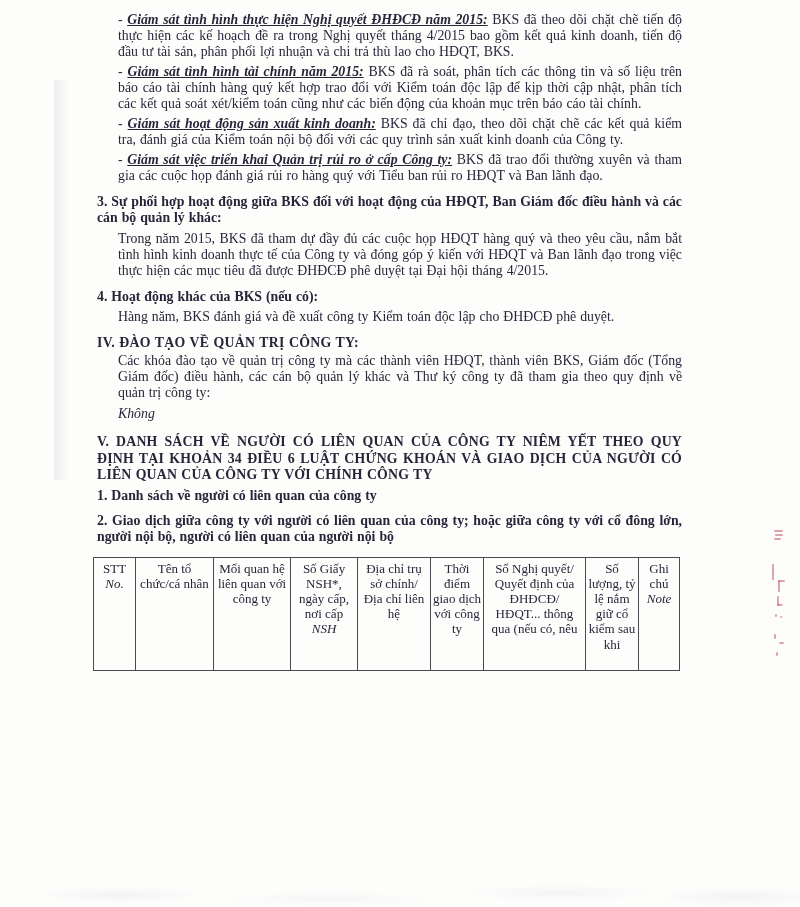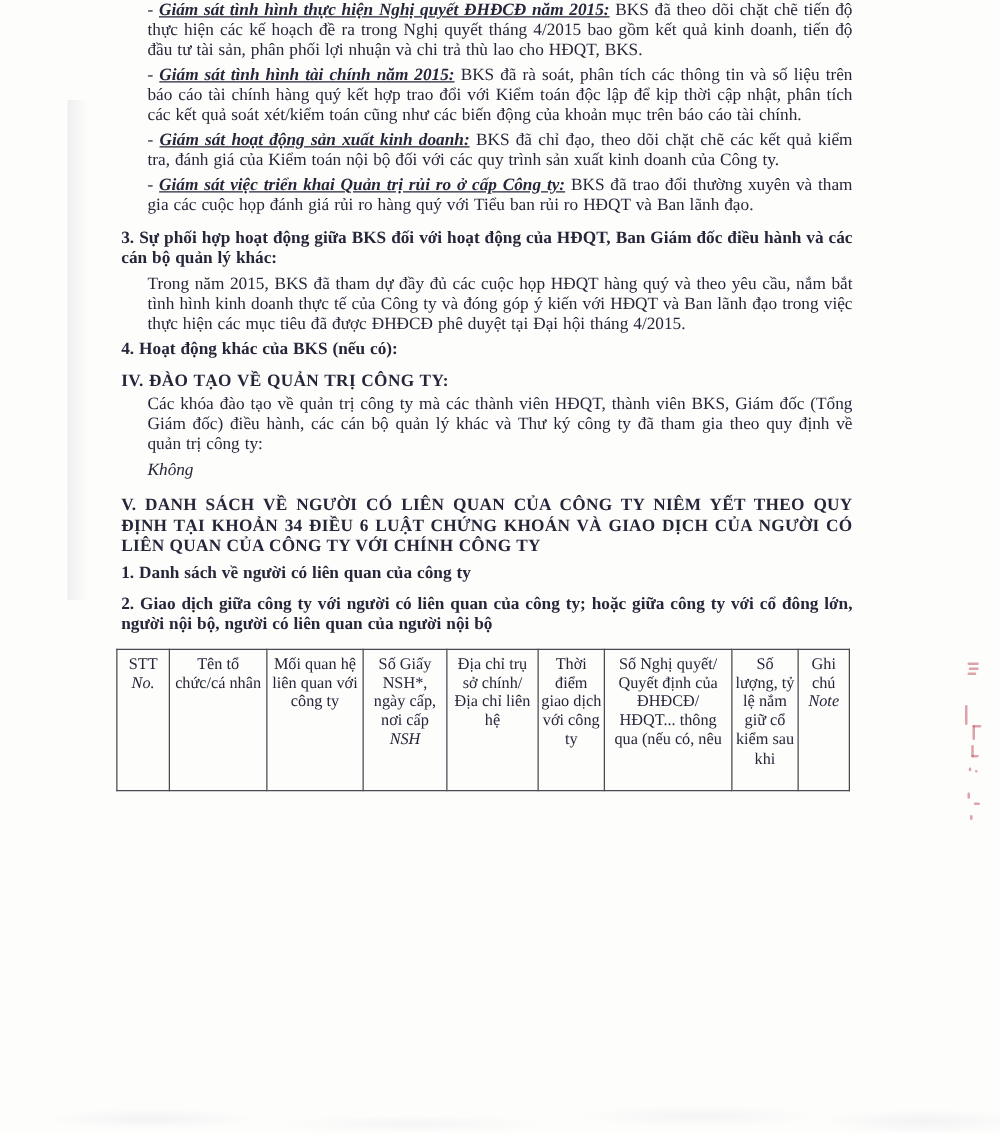--- a/index.html
+++ b/index.html
@@ -16,30 +16,30 @@
   }
   .scan-bottom-noise{
     position:absolute;left:0;bottom:0;width:800px;height:30px;
     background:
       radial-gradient(ellipse 120px 12px at 120px 18px, rgba(150,155,165,0.10), transparent 70%),
       radial-gradient(ellipse 160px 10px at 330px 22px, rgba(150,155,165,0.08), transparent 70%),
       radial-gradient(ellipse 140px 12px at 560px 16px, rgba(150,155,165,0.09), transparent 70%),
       radial-gradient(ellipse 120px 14px at 740px 20px, rgba(150,155,165,0.10), transparent 70%);
     pointer-events:none;
   }
-  .content{position:absolute;left:97px;top:0;width:585px;}
+  .content{position:absolute;left:97px;top:12px;width:585px;}
   p{margin:0;text-align:justify;font-size:13.8px;line-height:16px;word-spacing:0.5px;}
   .indent{margin-left:21px;width:564px;}
   .bullet{margin-top:4px;}
   .bullet:first-child{margin-top:0;}
   .lead{font-style:italic;font-weight:bold;text-decoration:underline;}
   .italic{font-style:italic;}
   .h3x{margin-top:10px;font-weight:bold;}
   .p3x{margin-top:5px;}
-  .h4x{margin-top:4px;font-weight:bold;}
+  .h4x{margin-top:10px;font-weight:bold;}
   .p4x{margin-top:4px;}
   .hiv{margin-top:10px;font-weight:bold;letter-spacing:0.3px;}
   .piv{margin-top:2px;}
   .ans{margin-top:5px;font-style:italic;}
   .hv{margin-top:12px;font-weight:bold;letter-spacing:0.2px;line-height:16.5px;}
   .h1v{margin-top:4px;font-weight:bold;}
   .n1v{margin-top:5px;font-style:italic;}
   .h2v{margin-top:9px;font-weight:bold;}
   .tblwrap{margin-top:12px;margin-left:-4px;}
   table.rpt{border-collapse:collapse;table-layout:fixed;width:586px;}
@@ -73,20 +73,21 @@
       <span>BKS đã chỉ đạo, theo dõi chặt chẽ các kết quả kiểm tra, đánh giá của Kiểm toán nội bộ đối với các quy trình sản xuất kinh doanh của Công ty.</span></p>
 
     <p class="bullet indent"><span>-</span>
       <span class="lead">Giám sát việc triển khai Quản trị rủi ro ở cấp Công ty:</span>
       <span>BKS đã trao đổi thường xuyên và tham gia các cuộc họp đánh giá rủi ro hàng quý với Tiểu ban rủi ro HĐQT và Ban lãnh đạo.</span></p>
 
     <p class="h3x">3. Sự phối hợp hoạt động giữa BKS đối với hoạt động của HĐQT, Ban Giám đốc điều hành và các cán bộ quản lý khác:</p>
     <p class="p3x indent">Trong năm 2015, BKS đã tham dự đầy đủ các cuộc họp HĐQT hàng quý và theo yêu cầu, nắm bắt tình hình kinh doanh thực tế của Công ty và đóng góp ý kiến với HĐQT và Ban lãnh đạo trong việc thực hiện các mục tiêu đã được ĐHĐCĐ phê duyệt tại Đại hội tháng 4/2015.</p>
 
     <p class="h4x">4. Hoạt động khác của BKS (nếu có):</p>
+    <p class="p4x indent">Hàng năm, BKS đánh giá và đề xuất công ty Kiểm toán độc lập cho ĐHĐCĐ phê duyệt.</p>
 
     <p class="hiv">IV. ĐÀO TẠO VỀ QUẢN TRỊ CÔNG TY:</p>
     <p class="piv indent">Các khóa đào tạo về quản trị công ty mà các thành viên HĐQT, thành viên BKS, Giám đốc (Tổng Giám đốc) điều hành, các cán bộ quản lý khác và Thư ký công ty đã tham gia theo quy định về quản trị công ty:</p>
     <p class="ans indent">Không</p>
 
     <p class="hv">V. DANH SÁCH VỀ NGƯỜI CÓ LIÊN QUAN CỦA CÔNG TY NIÊM YẾT THEO QUY ĐỊNH TẠI KHOẢN 34 ĐIỀU 6 LUẬT CHỨNG KHOÁN VÀ GIAO DỊCH CỦA NGƯỜI CÓ LIÊN QUAN CỦA CÔNG TY VỚI CHÍNH CÔNG TY</p>
     <p class="h1v">1. Danh sách về người có liên quan của công ty</p>
     <p class="h2v">2. Giao dịch giữa công ty với người có liên quan của công ty; hoặc giữa công ty với cổ đông lớn, người nội bộ, người có liên quan của người nội bộ</p>
 
     <div class="tblwrap">

